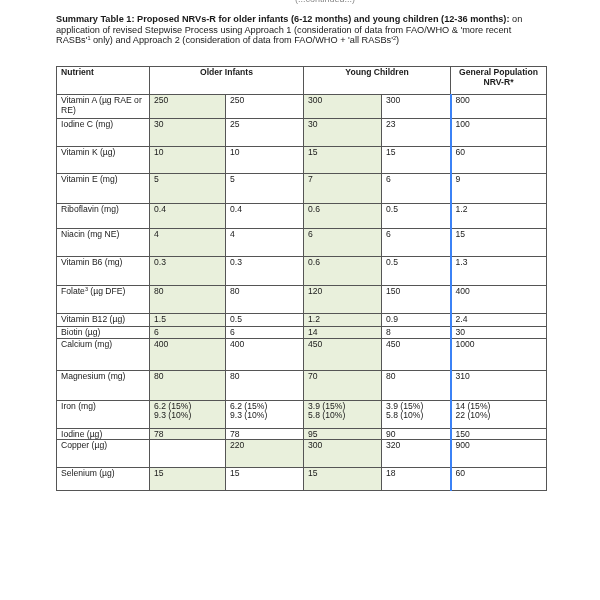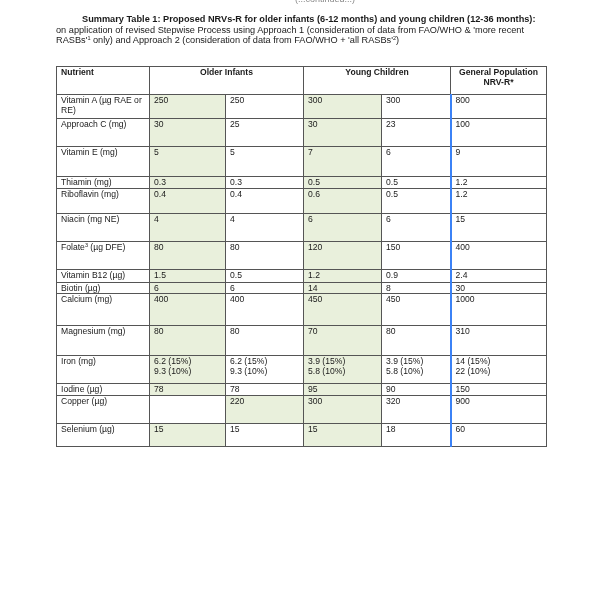--- a/index.html
+++ b/index.html
@@ -1,21 +1,21 @@
 <!DOCTYPE html>
 <html><head>
 <meta charset="utf-8">
 <style>
   html, body { margin: 0; padding: 0; background: #ffffff; }
   body { width: 600px; height: 600px; overflow: hidden; position: relative;
          font-family: "Liberation Sans", sans-serif; color: #1a1a1a; }
   .cutoff { position: absolute; top: -6px; left: 200px; width: 250px; text-align: center;
             font-size: 9px; color: #888; }
   .caption { position: absolute; left: 56px; top: 14px; width: 490px; font-size: 9.2px; line-height: 10.6px; }
-  .caption b { font-weight: bold; margin-left: 26px; }
+  .caption b { font-weight: bold; }
   .caption sup { font-size: 5.5px; vertical-align: 3px; line-height: 0; }
   table { position: absolute; left: 56px; top: 66px; width: 490px; border-collapse: collapse;
           font-size: 8.6px; table-layout: fixed; }
   td, th { border: 1px solid #555; padding: 1px 4px 0 4px; vertical-align: top; line-height: 9.6px; }
   th { font-weight: bold; text-align: center; }
   th.nut { text-align: left; }
   .green { background: #e9f0dc; }
   .appr td { padding-top: 1px; padding-bottom: 0; height: 10px; }
   .appr span { text-decoration: underline; }
   .appr td { text-align: center; }
@@ -51,58 +51,66 @@
   <tbody id="tbody">
       <tr style="height: 24px;">
         <td>Vitamin A (µg RAE or RE)</td>
         <td class="green" style="white-space: pre-line;">250</td>
         <td style="white-space: pre-line;">250</td>
         <td class="green" style="white-space: pre-line;">300</td>
         <td style="white-space: pre-line;">300</td>
         <td class="c-last" style="white-space: pre-line;">800</td>
       </tr>
       <tr style="height: 28px;">
-        <td>Approach C (mg)</td>
+        <td>Iodine C (mg)</td>
         <td class="green" style="white-space: pre-line;">30</td>
         <td style="white-space: pre-line;">25</td>
         <td class="green" style="white-space: pre-line;">30</td>
         <td style="white-space: pre-line;">23</td>
         <td class="c-last" style="white-space: pre-line;">100</td>
+      </tr>
+      <tr style="height: 27px;">
+        <td>Vitamin K (µg)</td>
+        <td class="green" style="white-space: pre-line;">10</td>
+        <td style="white-space: pre-line;">10</td>
+        <td class="green" style="white-space: pre-line;">15</td>
+        <td style="white-space: pre-line;">15</td>
+        <td class="c-last" style="white-space: pre-line;">60</td>
       </tr>
       <tr style="height: 30px;">
         <td>Vitamin E (mg)</td>
         <td class="green" style="white-space: pre-line;">5</td>
         <td style="white-space: pre-line;">5</td>
         <td class="green" style="white-space: pre-line;">7</td>
         <td style="white-space: pre-line;">6</td>
         <td class="c-last" style="white-space: pre-line;">9</td>
-      </tr>
-      <tr style="height: 11px;">
-        <td>Thiamin (mg)</td>
-        <td class="green" style="white-space: pre-line;">0.3</td>
-        <td style="white-space: pre-line;">0.3</td>
-        <td class="green" style="white-space: pre-line;">0.5</td>
-        <td style="white-space: pre-line;">0.5</td>
-        <td class="c-last" style="white-space: pre-line;">1.2</td>
       </tr>
       <tr style="height: 25px;">
         <td>Riboflavin (mg)</td>
         <td class="green" style="white-space: pre-line;">0.4</td>
         <td style="white-space: pre-line;">0.4</td>
         <td class="green" style="white-space: pre-line;">0.6</td>
         <td style="white-space: pre-line;">0.5</td>
         <td class="c-last" style="white-space: pre-line;">1.2</td>
       </tr>
       <tr style="height: 28px;">
         <td>Niacin (mg NE)</td>
         <td class="green" style="white-space: pre-line;">4</td>
         <td style="white-space: pre-line;">4</td>
         <td class="green" style="white-space: pre-line;">6</td>
         <td style="white-space: pre-line;">6</td>
         <td class="c-last" style="white-space: pre-line;">15</td>
+      </tr>
+      <tr style="height: 29px;">
+        <td>Vitamin B6 (mg)</td>
+        <td class="green" style="white-space: pre-line;">0.3</td>
+        <td style="white-space: pre-line;">0.3</td>
+        <td class="green" style="white-space: pre-line;">0.6</td>
+        <td style="white-space: pre-line;">0.5</td>
+        <td class="c-last" style="white-space: pre-line;">1.3</td>
       </tr>
       <tr style="height: 28px;">
         <td><span>Folate</span><sup>3</sup><span> (µg DFE)</span></td>
         <td class="green" style="white-space: pre-line;">80</td>
         <td style="white-space: pre-line;">80</td>
         <td class="green" style="white-space: pre-line;">120</td>
         <td style="white-space: pre-line;">150</td>
         <td class="c-last" style="white-space: pre-line;">400</td>
       </tr>
       <tr style="height: 13px;">

